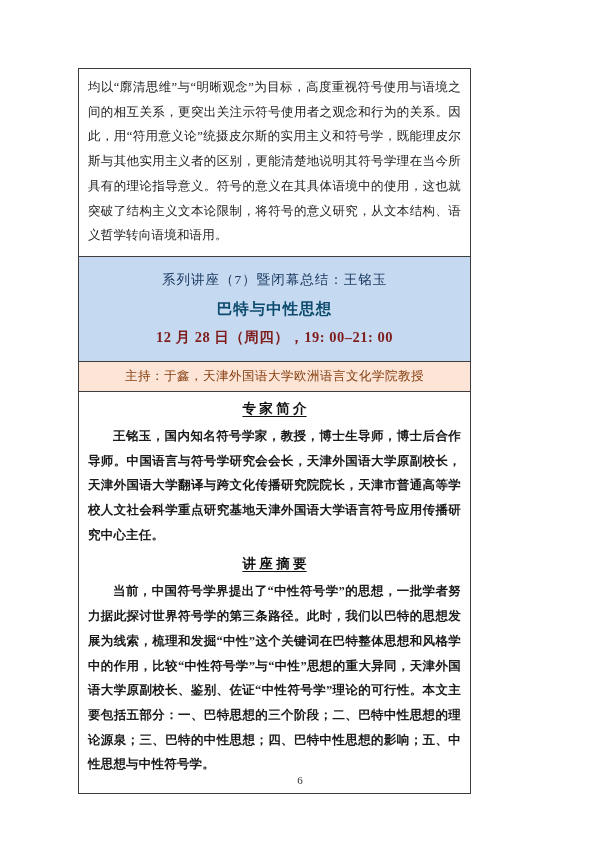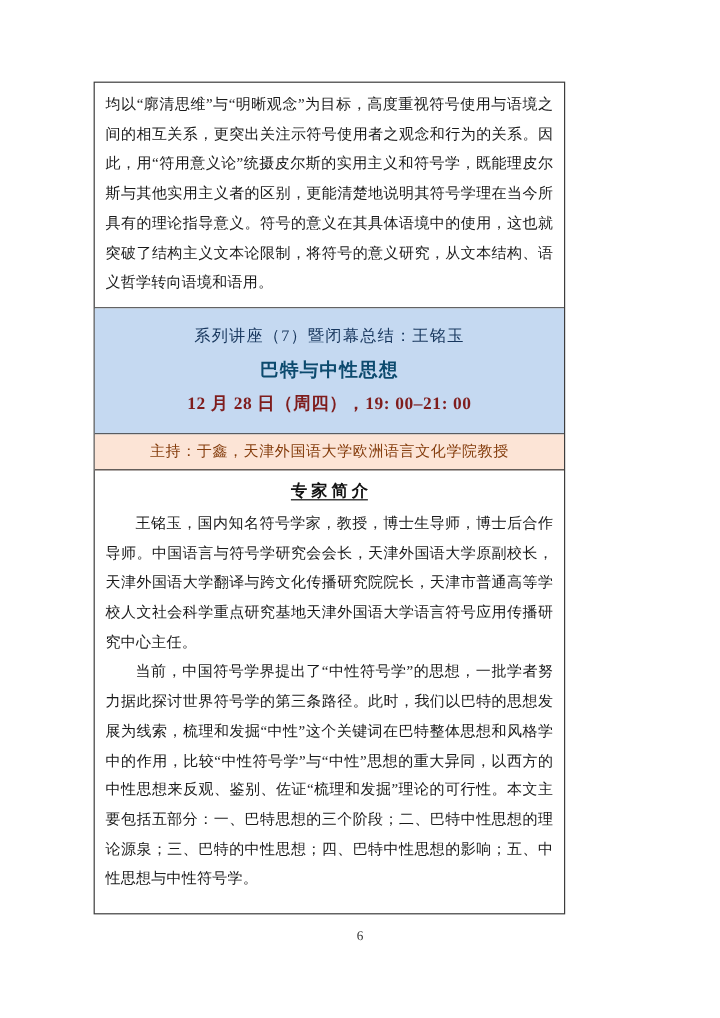--- a/index.html
+++ b/index.html
@@ -63,21 +63,21 @@
   
   .row-body { padding: 0 9px 16px; }
   .row-body h3 {
     text-align: center; font-size: 13.5px; font-weight: bold;
     text-decoration: underline; text-underline-offset: 3px;
     line-height: 24px; margin: 5px 0 3px; color: #111111;
   }
   .row-body p {
     font-size: 12.5px; line-height: 24.7px;
     text-align: justify; text-justify: inter-ideograph;
-    text-indent: 2em; letter-spacing: 0.2px;
+    text-indent: 2em; letter-spacing: 0.2px; font-weight: bold;
   }
 
   .page-number {
     position: absolute; left: 0; right: 0; top: 774px;
     text-align: center; font-size: 11px; color: #333333;
   }
 </style>
 </head>
 <body>
 
@@ -94,19 +94,20 @@
       <p class="datetime">12 月 28 日（周四），19: 00–21: 00</p>
     </section>
 
     <section class="row row-host">
       <p>主持：于鑫，天津外国语大学欧洲语言文化学院教授</p>
     </section>
 
     <section class="row row-body">
       <h3>专 家 简 介</h3>
       <p>王铭玉，国内知名符号学家，教授，博士生导师，博士后合作导师。中国语言与符号学研究会会长，天津外国语大学原副校长，天津外国语大学翻译与跨文化传播研究院院长，天津市普通高等学校人文社会科学重点研究基地天津外国语大学语言符号应用传播研究中心主任。</p>
-      <p>当前，中国符号学界提出了“中性符号学”的思想，一批学者努力据此探讨世界符号学的第三条路径。此时，我们以巴特的思想发展为线索，梳理和发掘“中性”这个关键词在巴特整体思想和风格学中的作用，比较“中性符号学”与“中性”思想的重大异同，以西方的中性思想来反观、鉴别、佐证“梳理和发掘”理论的可行性。本文主要包括五部分：一、巴特思想的三个阶段；二、巴特中性思想的理论源泉；三、巴特的中性思想；四、巴特中性思想的影响；五、中性思想与中性符号学。</p>
+      <h3>讲 座 摘 要</h3>
+      <p>当前，中国符号学界提出了“中性符号学”的思想，一批学者努力据此探讨世界符号学的第三条路径。此时，我们以巴特的思想发展为线索，梳理和发掘“中性”这个关键词在巴特整体思想和风格学中的作用，比较“中性符号学”与“中性”思想的重大异同，天津外国语大学原副校长、鉴别、佐证“中性符号学”理论的可行性。本文主要包括五部分：一、巴特思想的三个阶段；二、巴特中性思想的理论源泉；三、巴特的中性思想；四、巴特中性思想的影响；五、中性思想与中性符号学。</p>
     </section>
 
   </div>
 
   <div class="page-number">6</div>
 </div>
 
 </body></html>

